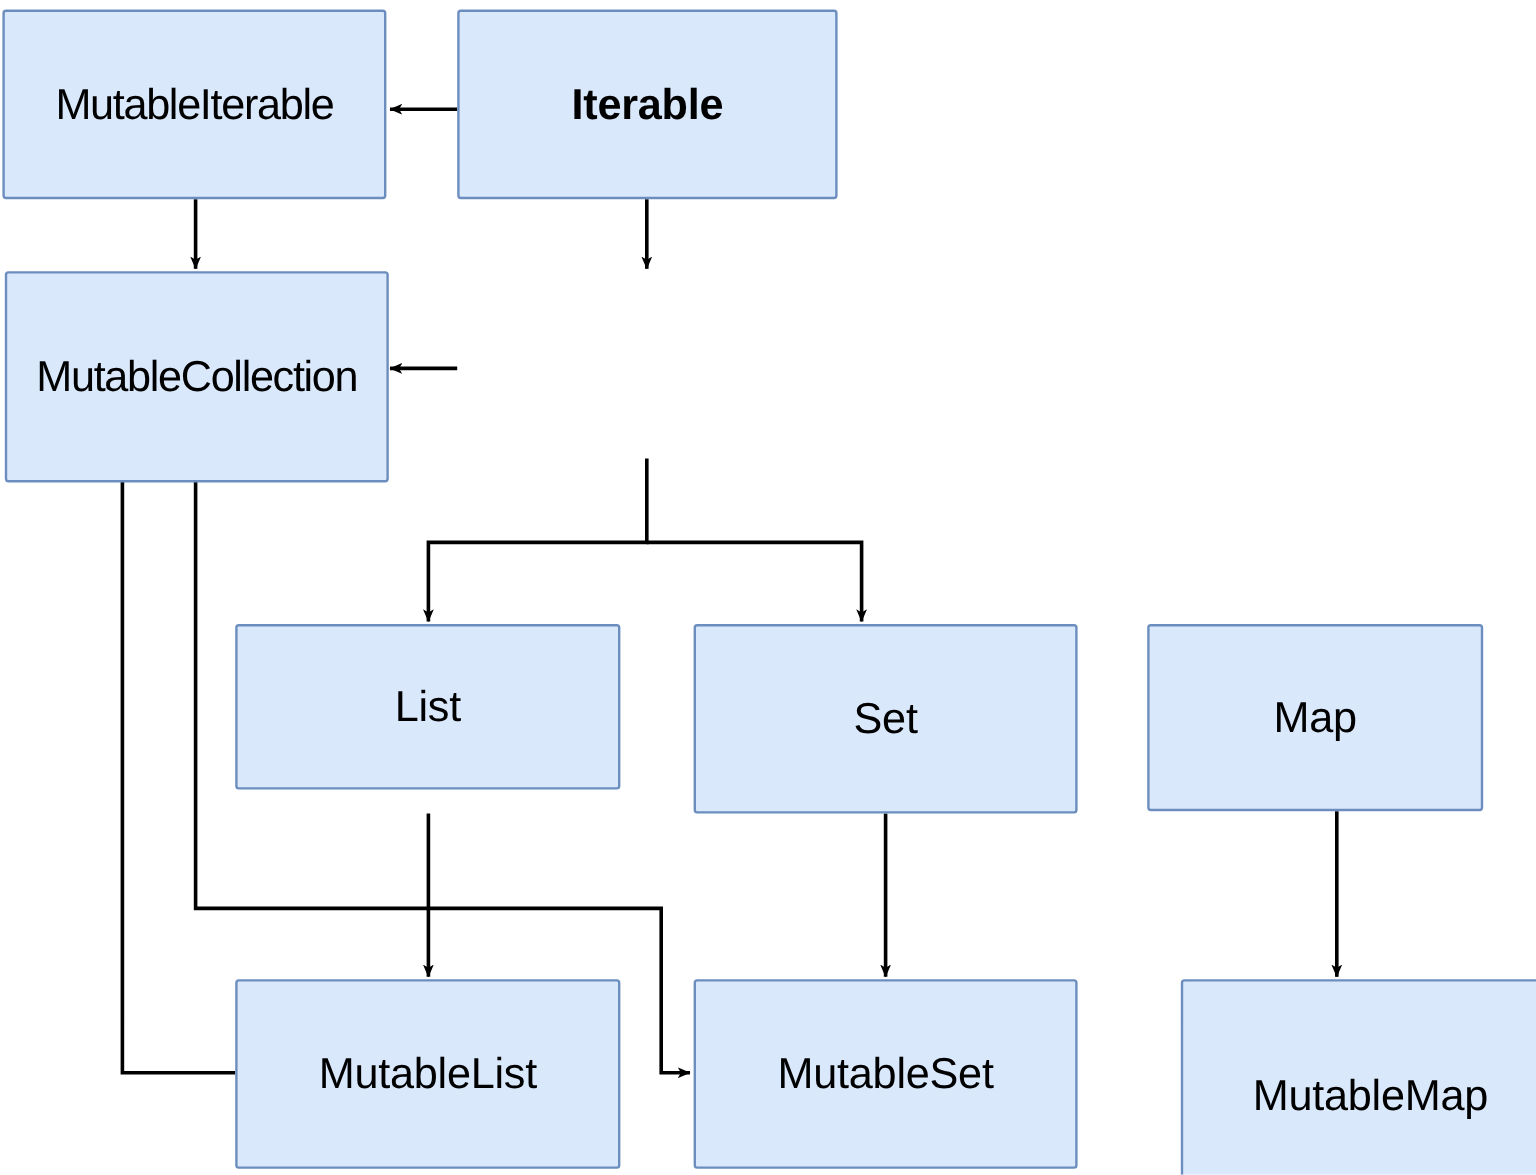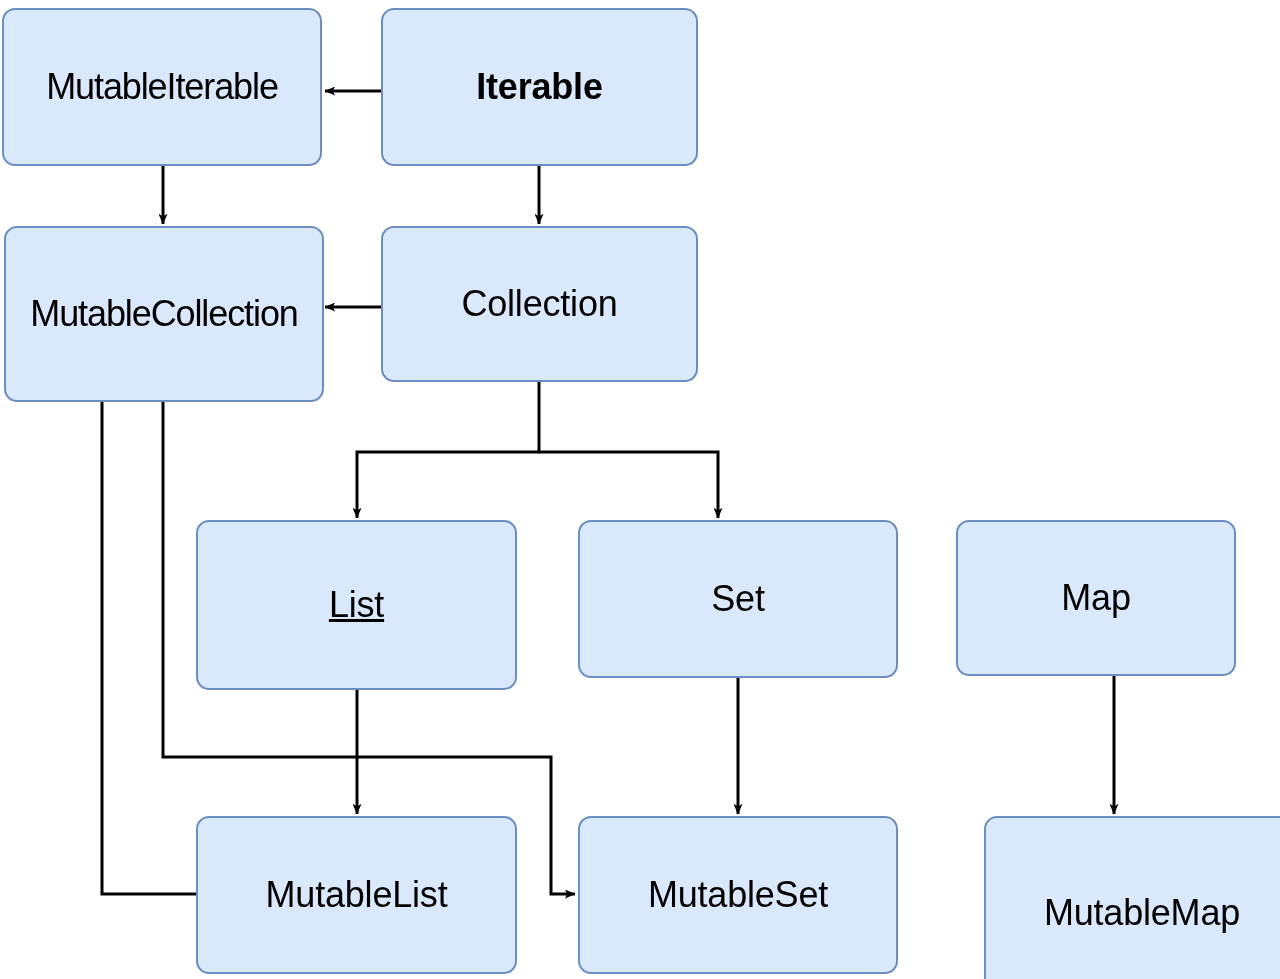--- a/index.html
+++ b/index.html
@@ -24,21 +24,21 @@
     top: 0;
     width: 1280px;
     height: 979px;
     pointer-events: none;
   }
   .node {
     position: absolute;
     box-sizing: border-box;
     background: #dae8fc;
     border: 2px solid #6c8ebf;
-    border-radius: 13px;
+    border-radius: 3px;
     display: flex;
     align-items: center;
     justify-content: center;
     z-index: 2;
   }
   .node-label {
     color: #000000;
     font-family: "Liberation Sans", sans-serif;
     font-size: 36px;
     line-height: 1.1;
@@ -112,25 +112,22 @@
   </div>
 
   <div class="node" style="left:381px; top:8px; width:317px; height:158px;font-weight:bold;">
     <span class="node-label">Iterable</span>
   </div>
 
   <div class="node" style="left:4px; top:226px; width:320px; height:176px;">
     <span class="node-label label-tight">MutableCollection</span>
   </div>
 
-  <div class="node" style="left:381px; top:226px; width:317px; height:156px;">
-    <span class="node-label">Collection</span>
-  </div>
 
-  <div class="node" style="left:196px; top:520px; width:321px; height:170px;text-decoration:underline;">
+  <div class="node" style="left:196px; top:520px; width:321px; height:138px;">
     <span class="node-label">List</span>
   </div>
 
   <div class="node" style="left:578px; top:520px; width:320px; height:158px;">
     <span class="node-label">Set</span>
   </div>
 
   <div class="node" style="left:956px; top:520px; width:280px; height:156px;">
     <span class="node-label">Map</span>
   </div>

